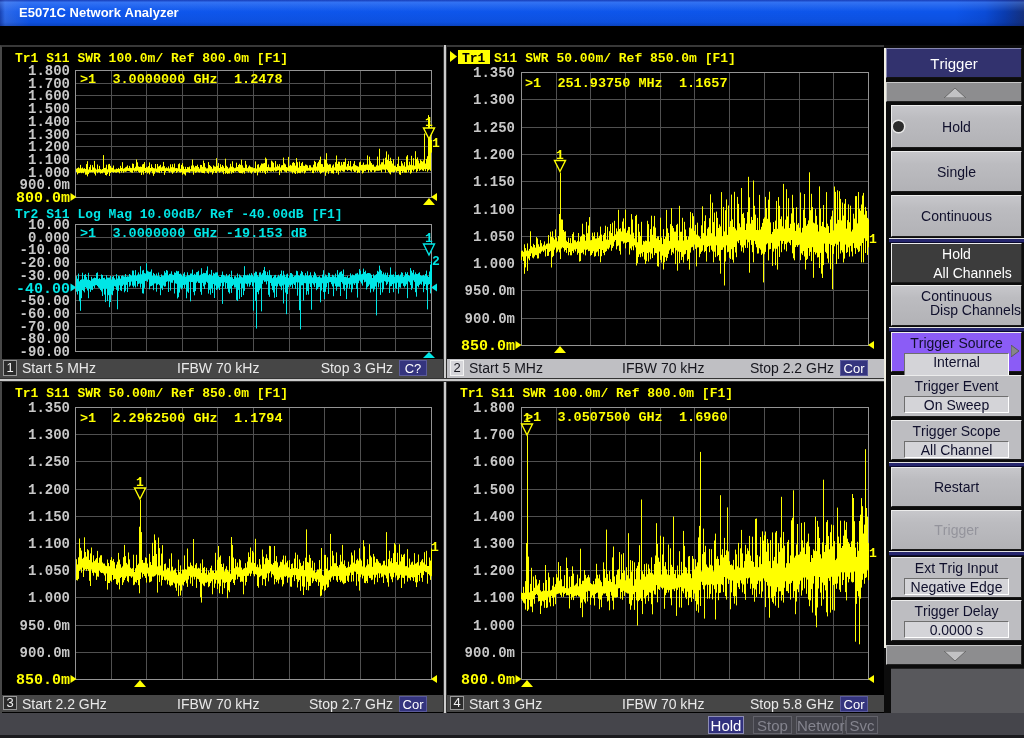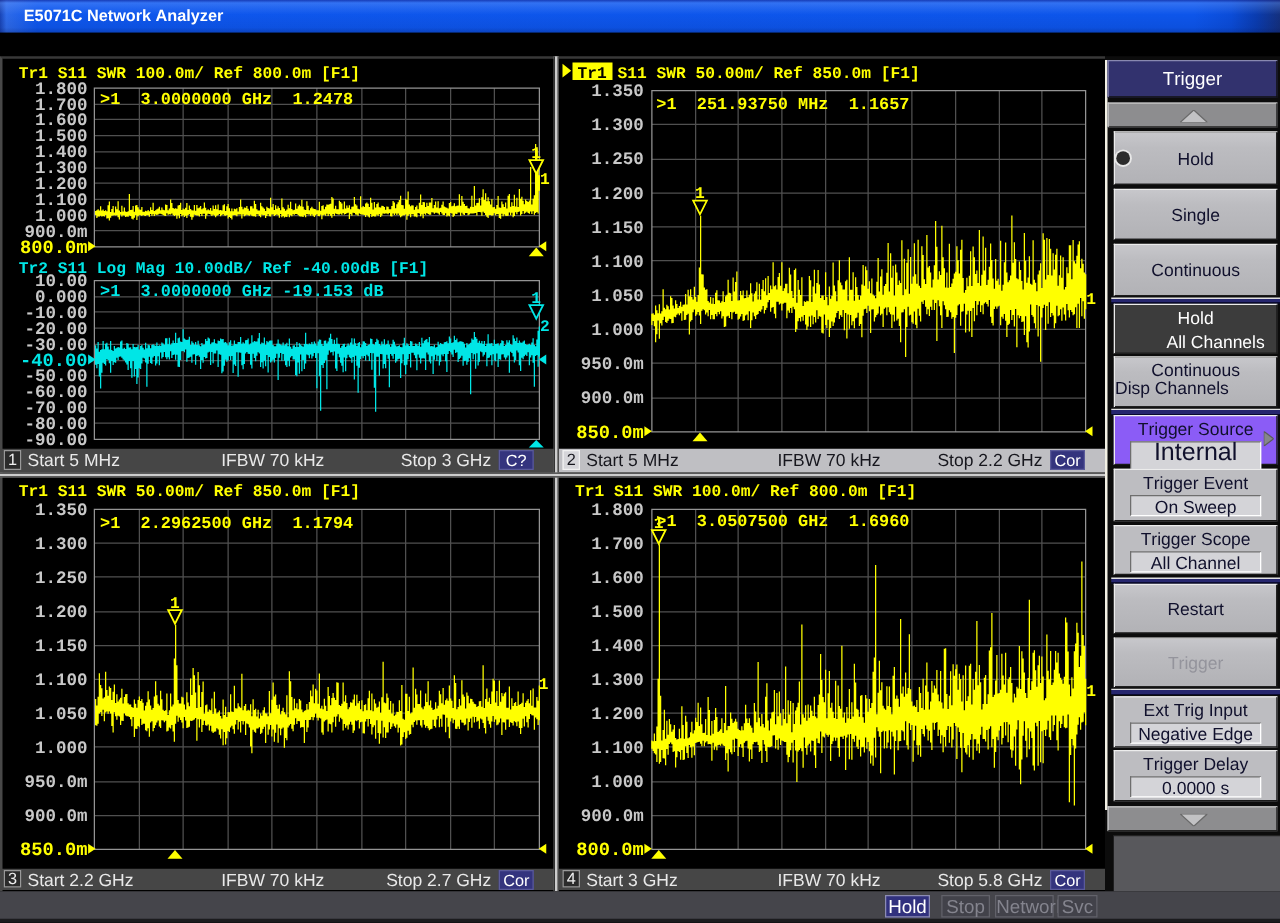--- a/index.html
+++ b/index.html
@@ -174,26 +174,26 @@
     <div style="position:absolute;left:891px;top:195px;width:131px;height:42px;background:linear-gradient(180deg,#c7c7cb 0,#bcbcc0 30%,#b2b2b6 100%);border:1px solid #1a1a1a;border-top-color:#ececec;border-left-color:#ececec;color:#10102c;font-family:'Liberation Sans',sans-serif;font-size:14px;">
       <div style="position:absolute;left:0;top:0;width:100%;height:100%;display:flex;align-items:center;justify-content:center;">Continuous</div>
     </div>
     <div style="position:absolute;left:889px;top:238px;width:135px;height:5px;background:linear-gradient(180deg,#e0e0e0 0 1px,#26266e 1px 4px,#0a0a30 4px 5px);"></div>
     <div style="position:absolute;left:891px;top:243px;width:131px;height:40px;background:#3c3c3c;border:1px solid #1a1a1a;border-top-color:#ececec;border-left-color:#ececec;color:#ffffff;font-family:'Liberation Sans',sans-serif;font-size:14px;">
       <div style="position:absolute;left:0;top:2px;width:100%;text-align:center;">Hold</div>
       <div style="position:absolute;left:16px;top:21px;width:100%;text-align:center;">All Channels</div>
     </div>
     <div style="position:absolute;left:891px;top:285px;width:131px;height:41px;background:linear-gradient(180deg,#c7c7cb 0,#bcbcc0 30%,#b2b2b6 100%);border:1px solid #1a1a1a;border-top-color:#ececec;border-left-color:#ececec;color:#10102c;font-family:'Liberation Sans',sans-serif;font-size:14px;">
       <div style="position:absolute;left:0;top:2px;width:100%;text-align:center;">Continuous</div>
-      <div style="position:absolute;left:0;top:16px;width:100%;text-align:left;">Disp Channels</div>
+      <div style="position:absolute;left:0;top:16px;width:100%;text-align:right;">Disp Channels</div>
     </div>
     <div style="position:absolute;left:889px;top:327px;width:135px;height:5px;background:linear-gradient(180deg,#e0e0e0 0 1px,#26266e 1px 4px,#0a0a30 4px 5px);"></div>
     <div style="position:absolute;left:891px;top:332px;width:131px;height:40px;background:#8b5cf6;border:1px solid #1a1a1a;border-top-color:#ececec;border-left-color:#ececec;color:#10102c;font-family:'Liberation Sans',sans-serif;font-size:14px;">
       <div style="position:absolute;left:0;top:2px;width:100%;text-align:center;">Trigger Source</div>
-      <div style="position:absolute;left:12px;top:20px;right:12px;height:34px;background:#d4d4d8;border:1px solid #fff;border-top-color:#6e6e6e;border-left-color:#6e6e6e;text-align:center;line-height:16px;font-size:20px;">Internal</div>
+      <div style="position:absolute;left:12px;top:20px;right:12px;height:34px;background:#d4d4d8;border:1px solid #fff;border-top-color:#6e6e6e;border-left-color:#6e6e6e;text-align:center;line-height:16px;font-size:14px;">Internal</div>
       <svg width="8" height="12" style="position:absolute;right:2px;top:12px;">
         <path d="M0 0 L8 6 L0 12 Z" fill="#86868a" stroke="#5a5a5a"></path>
       </svg>
     </div>
     <div style="position:absolute;left:891px;top:375px;width:131px;height:42px;background:#bdbdc1;border:1px solid #1a1a1a;border-top-color:#ececec;border-left-color:#ececec;color:#10102c;font-family:'Liberation Sans',sans-serif;font-size:14px;">
       <div style="position:absolute;left:0;top:2px;width:100%;text-align:center;">Trigger Event</div>
       <div style="position:absolute;left:12px;top:20px;right:12px;height:17px;background:#d4d4d8;border:1px solid #fff;border-top-color:#6e6e6e;border-left-color:#6e6e6e;text-align:center;line-height:16px;font-size:14px;">On Sweep</div>
     </div>
     <div style="position:absolute;left:891px;top:420px;width:131px;height:40px;background:#bdbdc1;border:1px solid #1a1a1a;border-top-color:#ececec;border-left-color:#ececec;color:#10102c;font-family:'Liberation Sans',sans-serif;font-size:14px;">
       <div style="position:absolute;left:0;top:2px;width:100%;text-align:center;">Trigger Scope</div>

